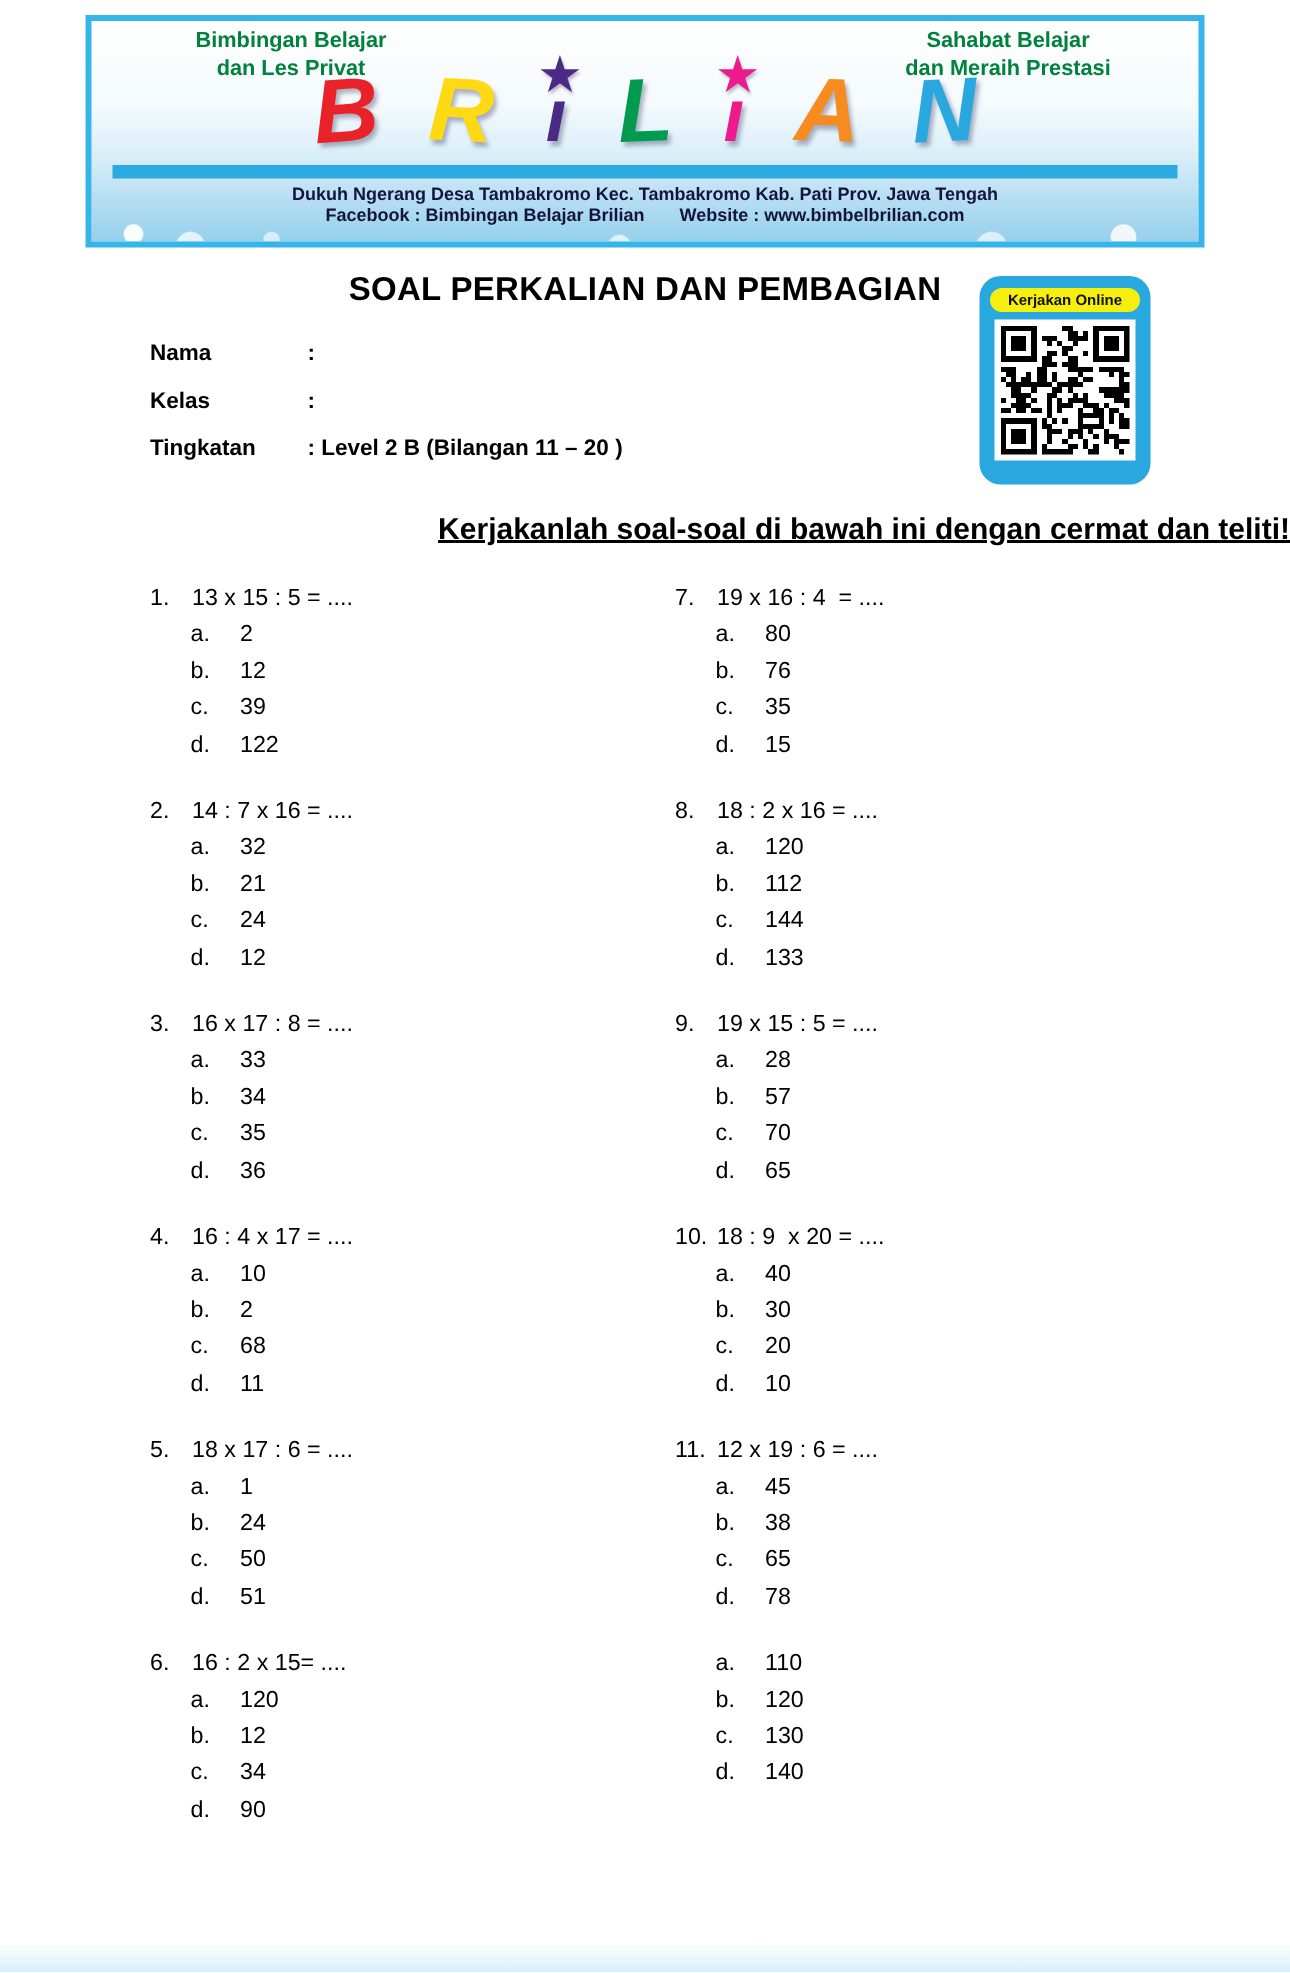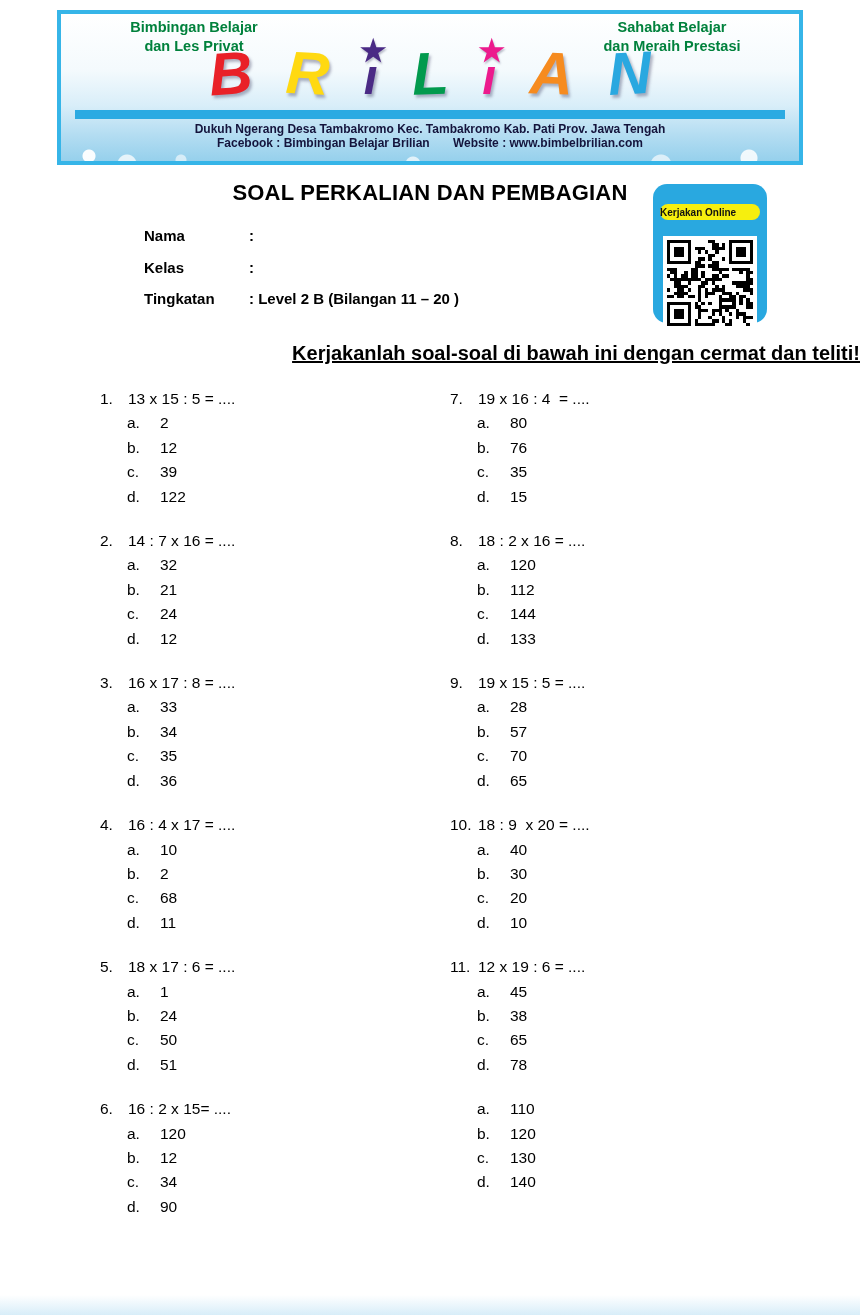--- a/index.html
+++ b/index.html
@@ -39,26 +39,26 @@
   .header-bar { position:absolute; left:14px; right:14px; top:96px; height:9px; background:#2baae2; }
   .addr-block { position:absolute; left:0; right:0; top:109px; text-align:center;
     font-weight:bold; font-size:12px; line-height:13.8px; color:#14143c; }
   .addr-line { white-space:pre; }
 
   
   .doc-title { position:absolute; left:0; top:180px; width:860px; text-align:center;
     font-size:22px; font-weight:bold; letter-spacing:0.2px; color:#000; }
   .qr-block { position:absolute; left:653px; top:184px; width:114px; height:139px;
     background:#29a8e0; border-radius:14px; box-sizing:border-box; padding:4px 6px 6px 6px; }
-  .qr-pill { width:100px; margin:16px auto; background:#f6ef0e; border-radius:9px;
-    font-size:10px; font-weight:bold; color:#111; padding:2.5px 0; }
+  .qr-pill { width:100px; margin:4px auto; background:#f6ef0e; border-radius:9px;
+    font-size:10px; font-weight:bold; color:#111; text-align:center; padding:2.5px 0; }
   .qr-box { width:94px; height:94px; margin:5px auto 0 auto; background:#fff; padding:4px; box-sizing:border-box; }
 
   .form-block { position:absolute; left:100px; top:227px; }
-  .form-row { display:flex; height:31.5px; align-items:flex-start; font-size:15px; font-weight:bold; color:#000;margin-left:44px; }
+  .form-row { display:flex; height:31.5px; align-items:flex-start; font-size:15px; font-weight:bold; color:#000; }
   .form-label { width:105px; }
   .form-value { white-space:pre; }
 
   .instruction { position:absolute; left:0; top:342px; width:860px; text-align:right;
     font-size:20px; font-weight:bold; text-decoration:underline; color:#000; }
 
   
   .q-col { position:absolute; top:387px; width:345px; font-size:15.5px; color:#000; }
   .q-col.left  { left:100px; }
   .q-col.right { left:450px; }

